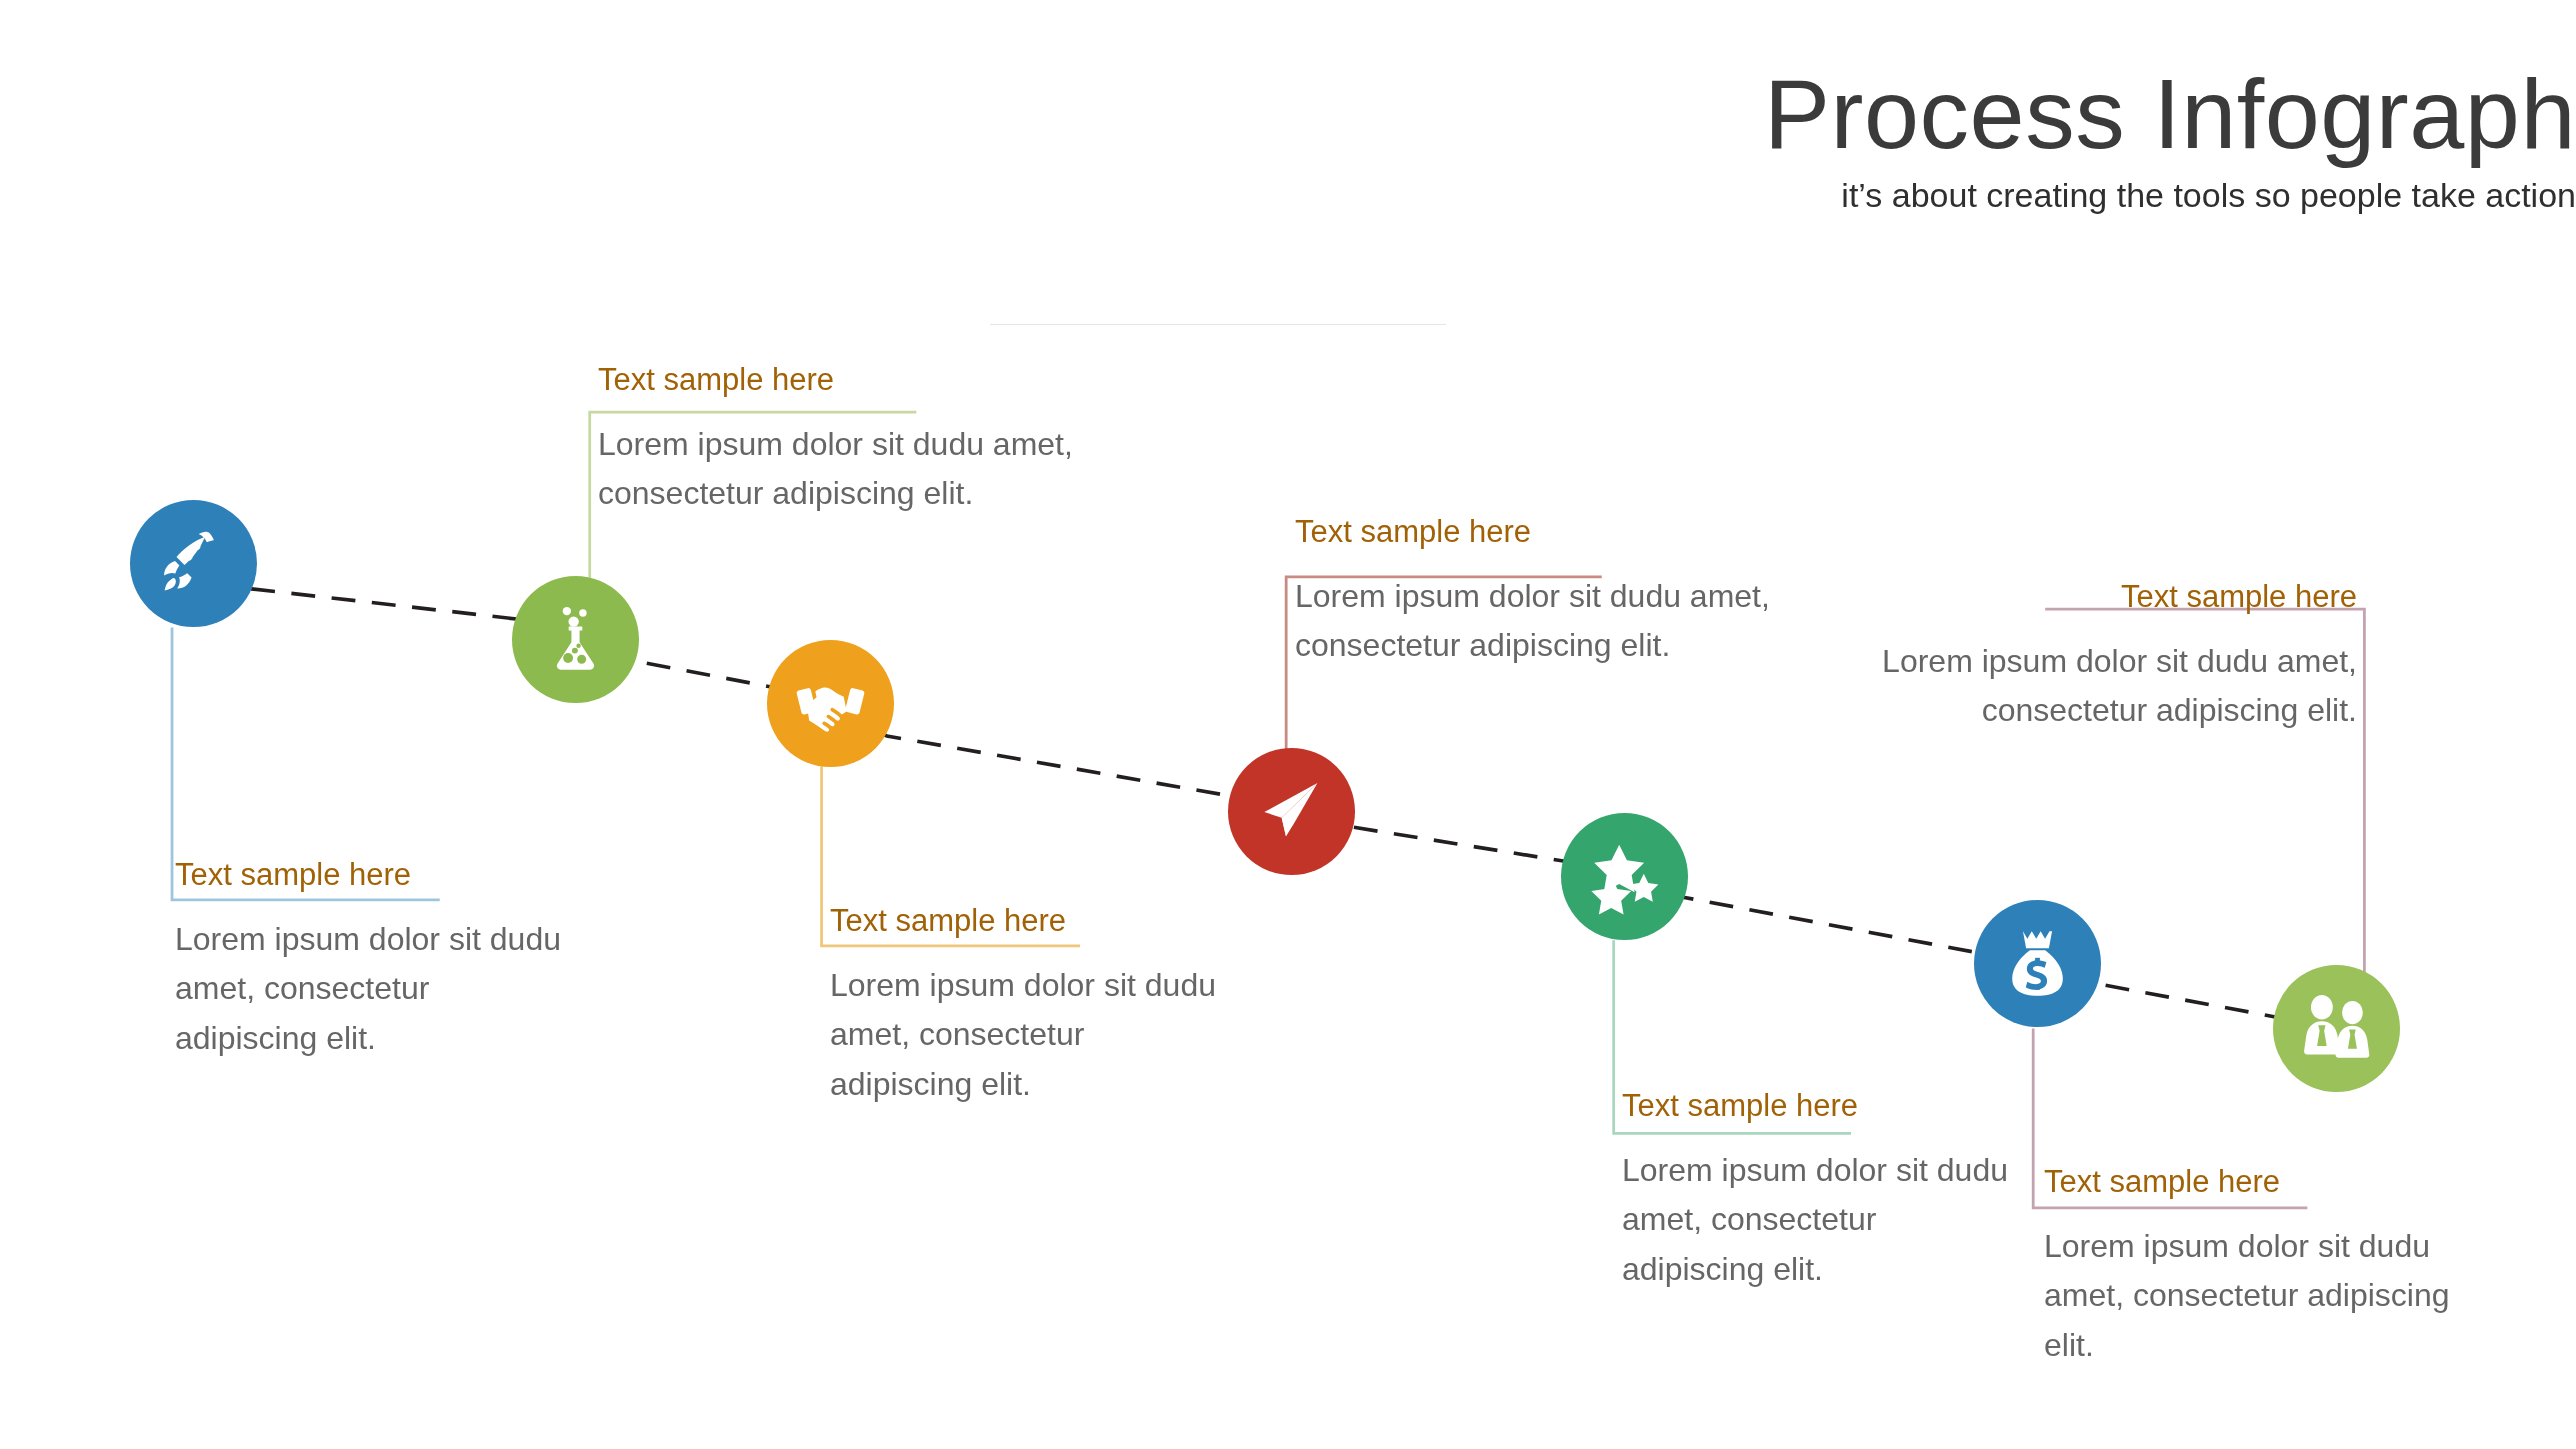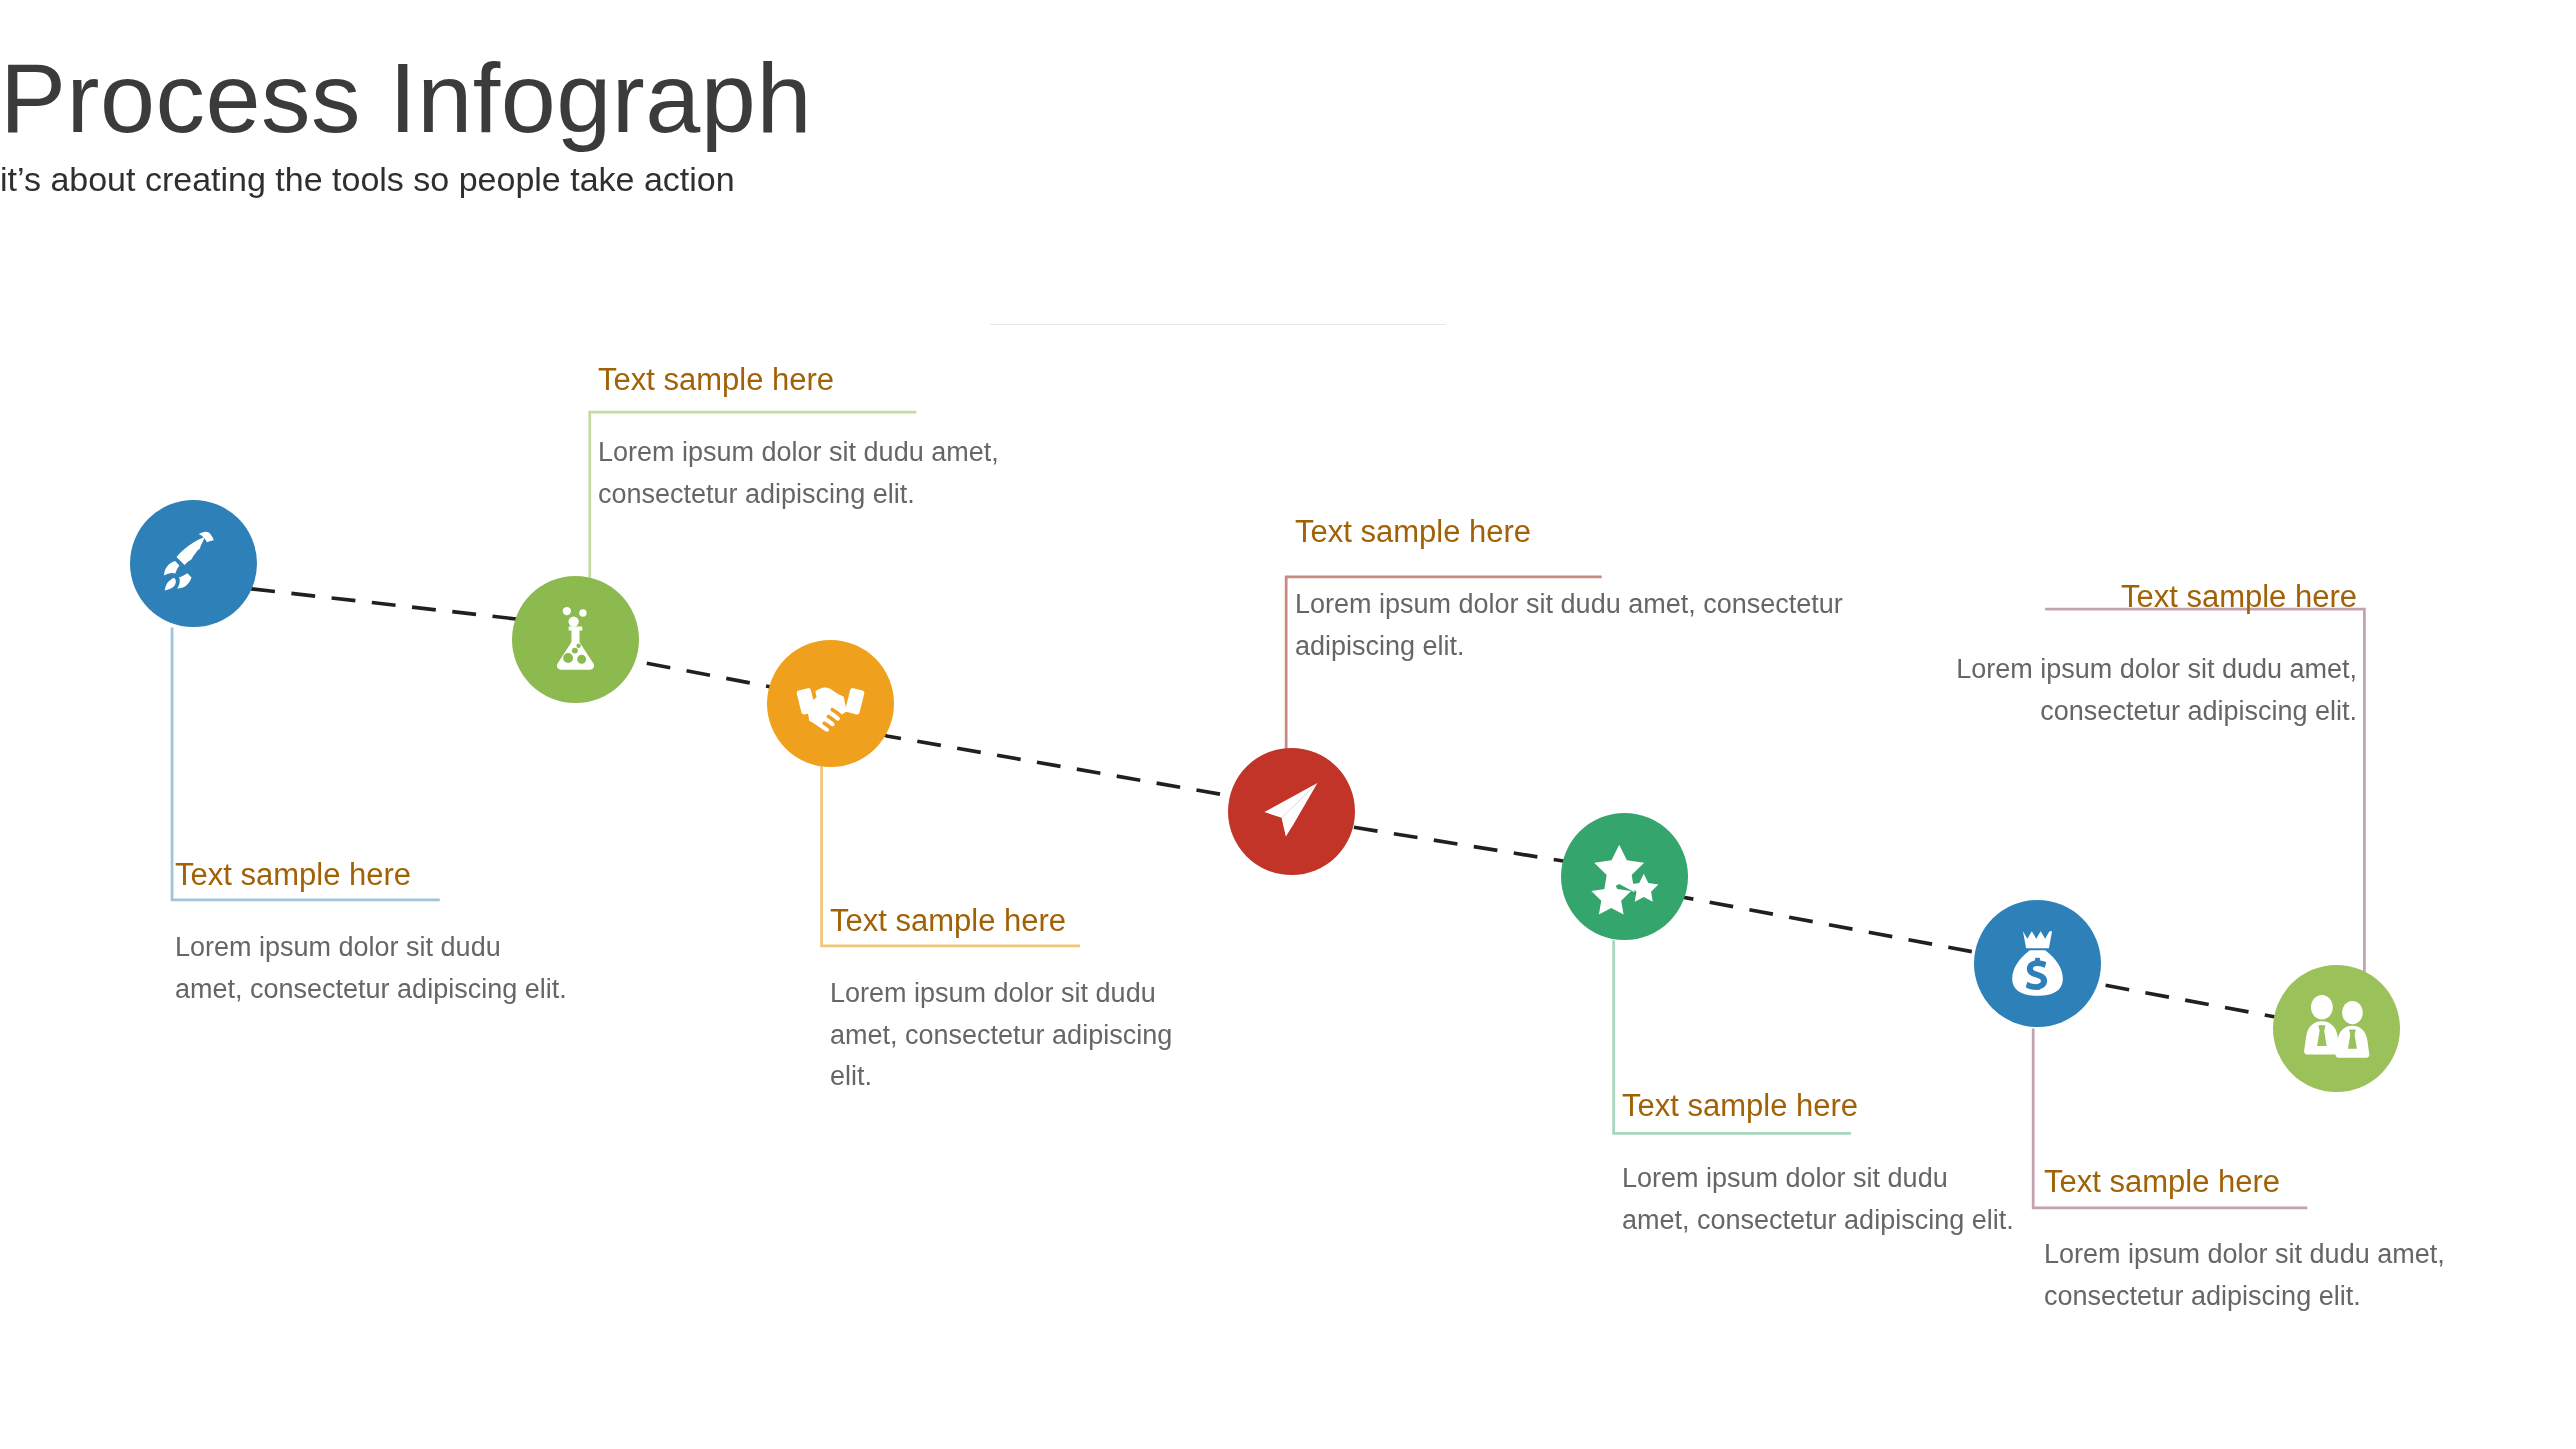--- a/index.html
+++ b/index.html
@@ -16,23 +16,23 @@
     width: 2576px;
     height: 1449px;
     background: #ffffff;
     overflow: hidden;
   }
 
   
   #header {
     position: absolute;
     left: 0;
-    top: 41px;
+    top: 57px;
     width: 2576px;
-    text-align: left;
+    text-align: right;
   }
   #page-title {
     font-size: 99px;
     font-weight: 400;
     color: #3b3b3b;
     letter-spacing: 0.5px;
     line-height: 1.15;
     font-family: "Liberation Sans", sans-serif;
   }
   #page-subtitle {
@@ -76,22 +76,22 @@
     position: absolute;
   }
   .block .blk-title {
     font-size: 31px;
     font-weight: 400;
     color: #a16207;
     line-height: 1.25;
     white-space: nowrap;
   }
   .block .blk-body {
-    margin-top: 32px;
-    font-size: 27px;
+    margin-top: 20px;
+    font-size: 32px;
     font-weight: 400;
     color: #666666;
     line-height: 1.55;
   }
   .block.align-right { text-align: right; }
 </style>
 </head>
 <body>
 
 <div id="stage">

